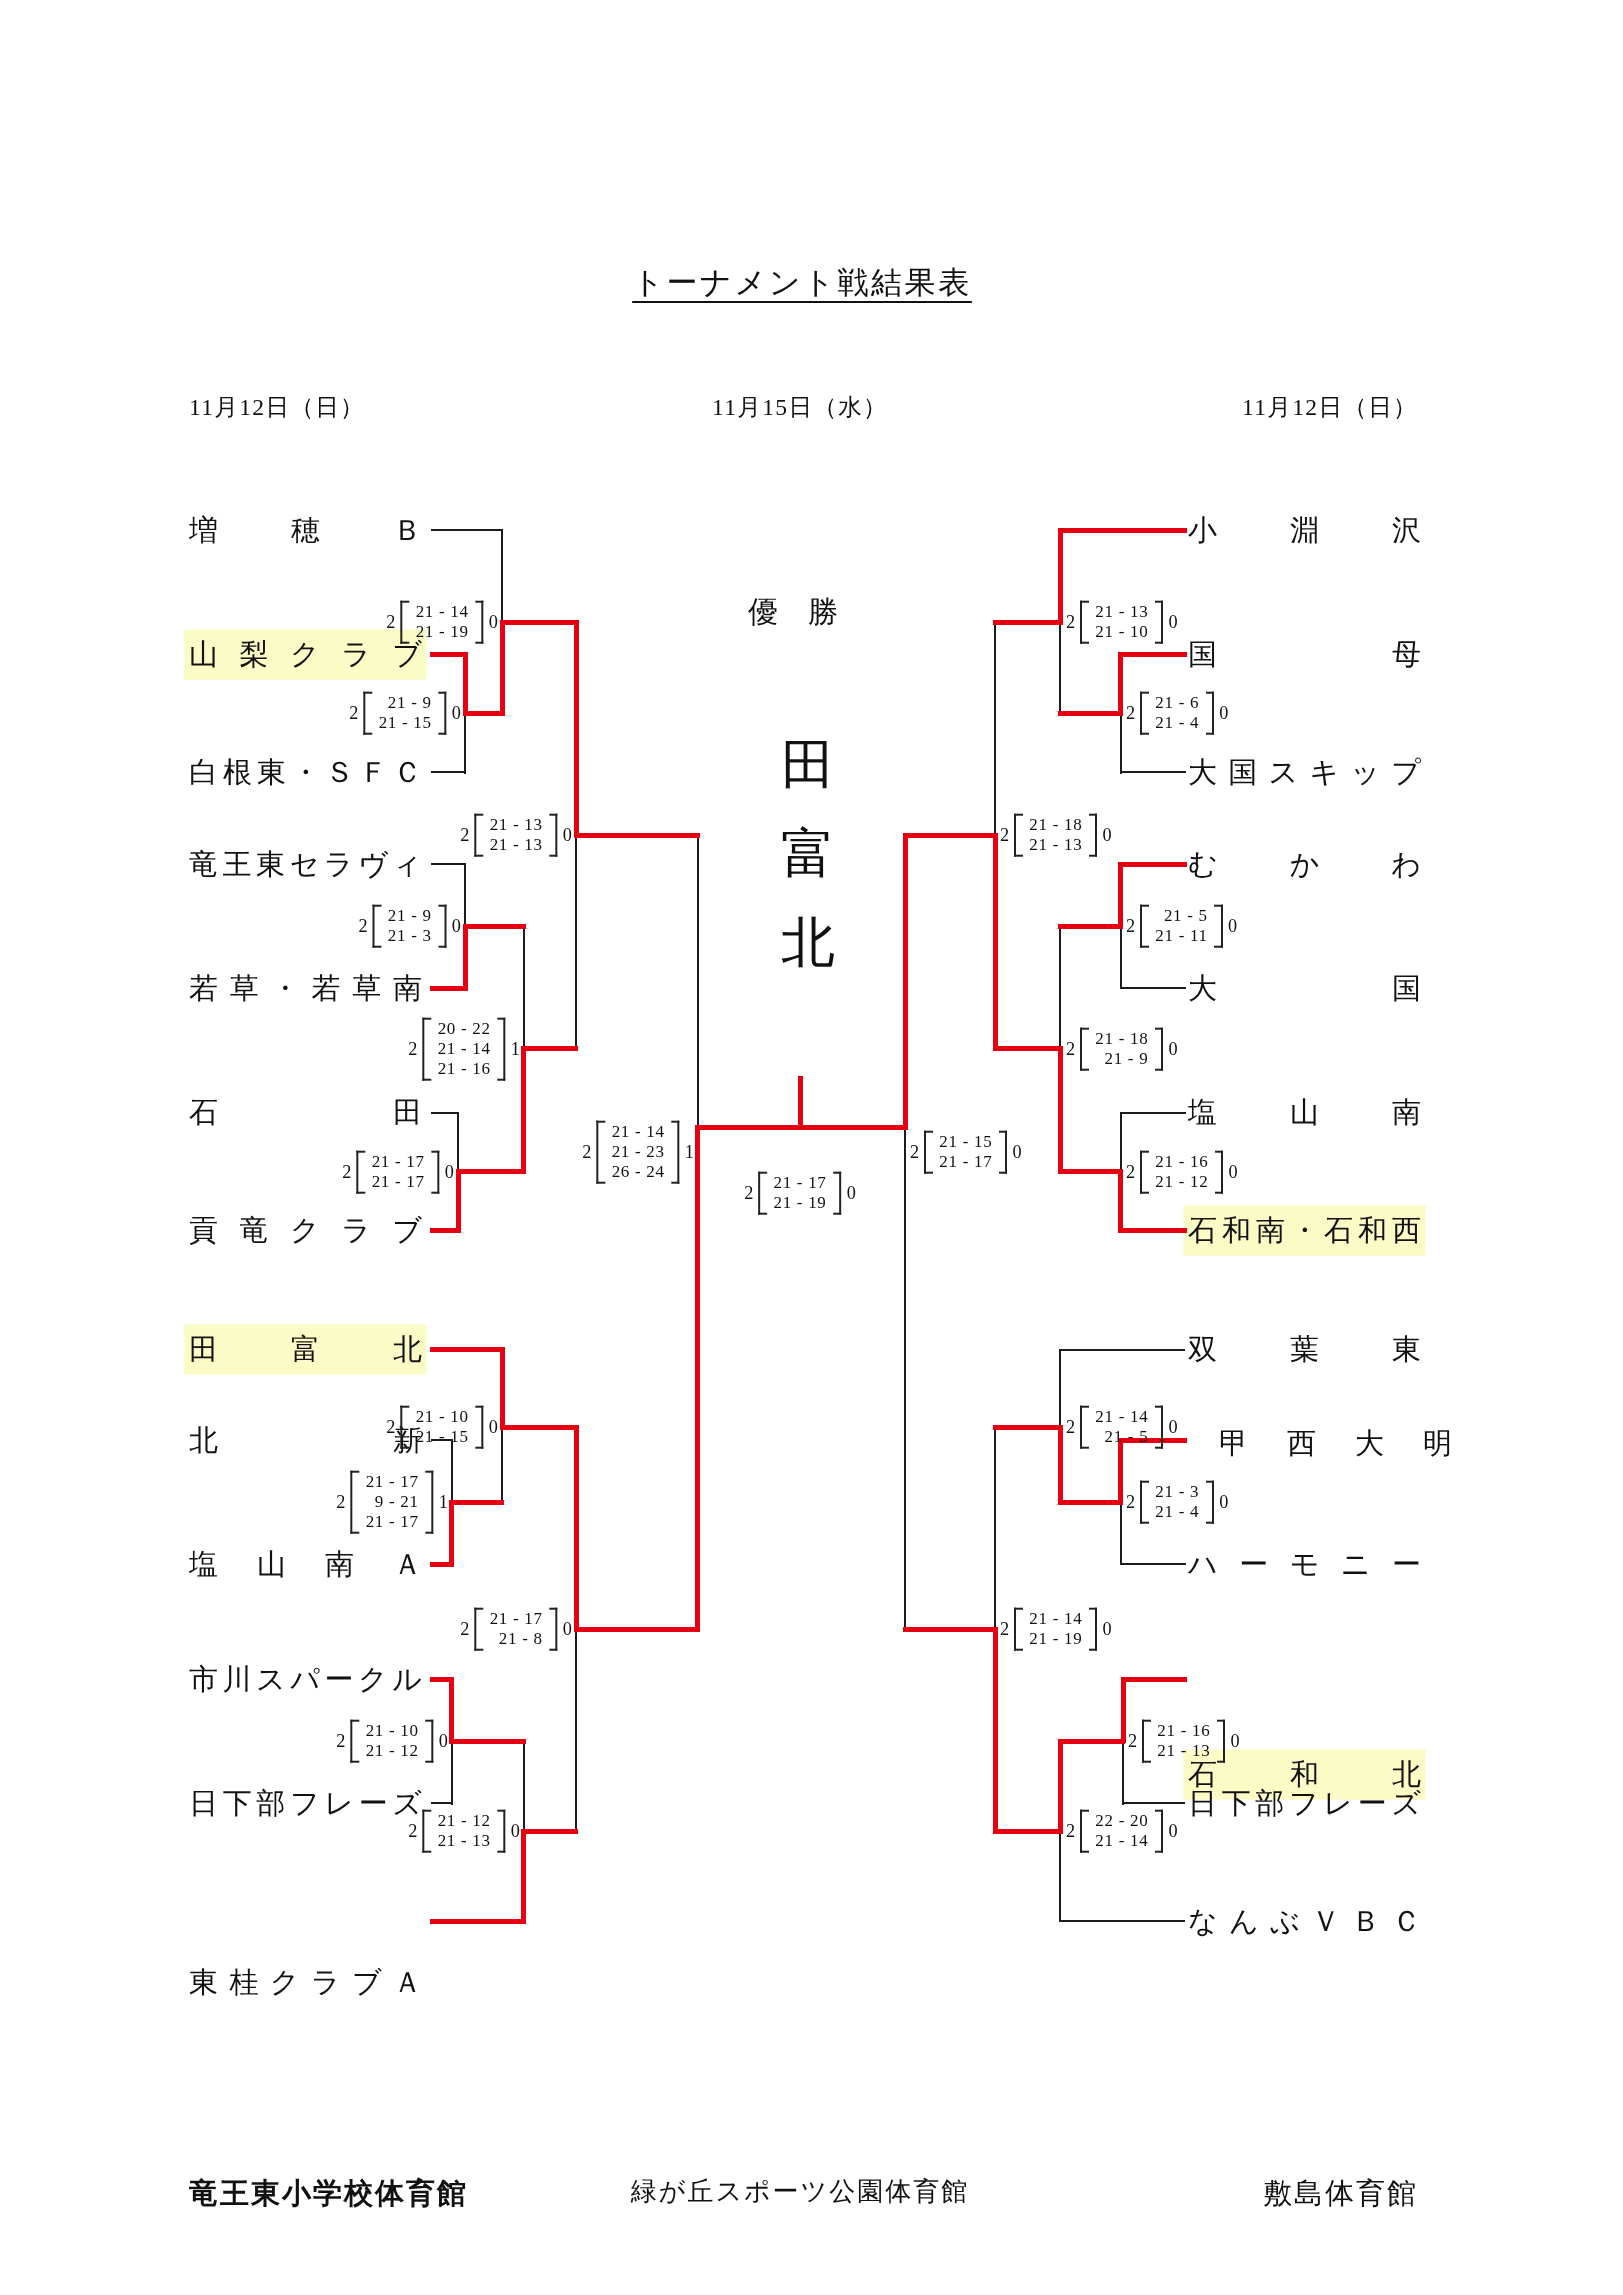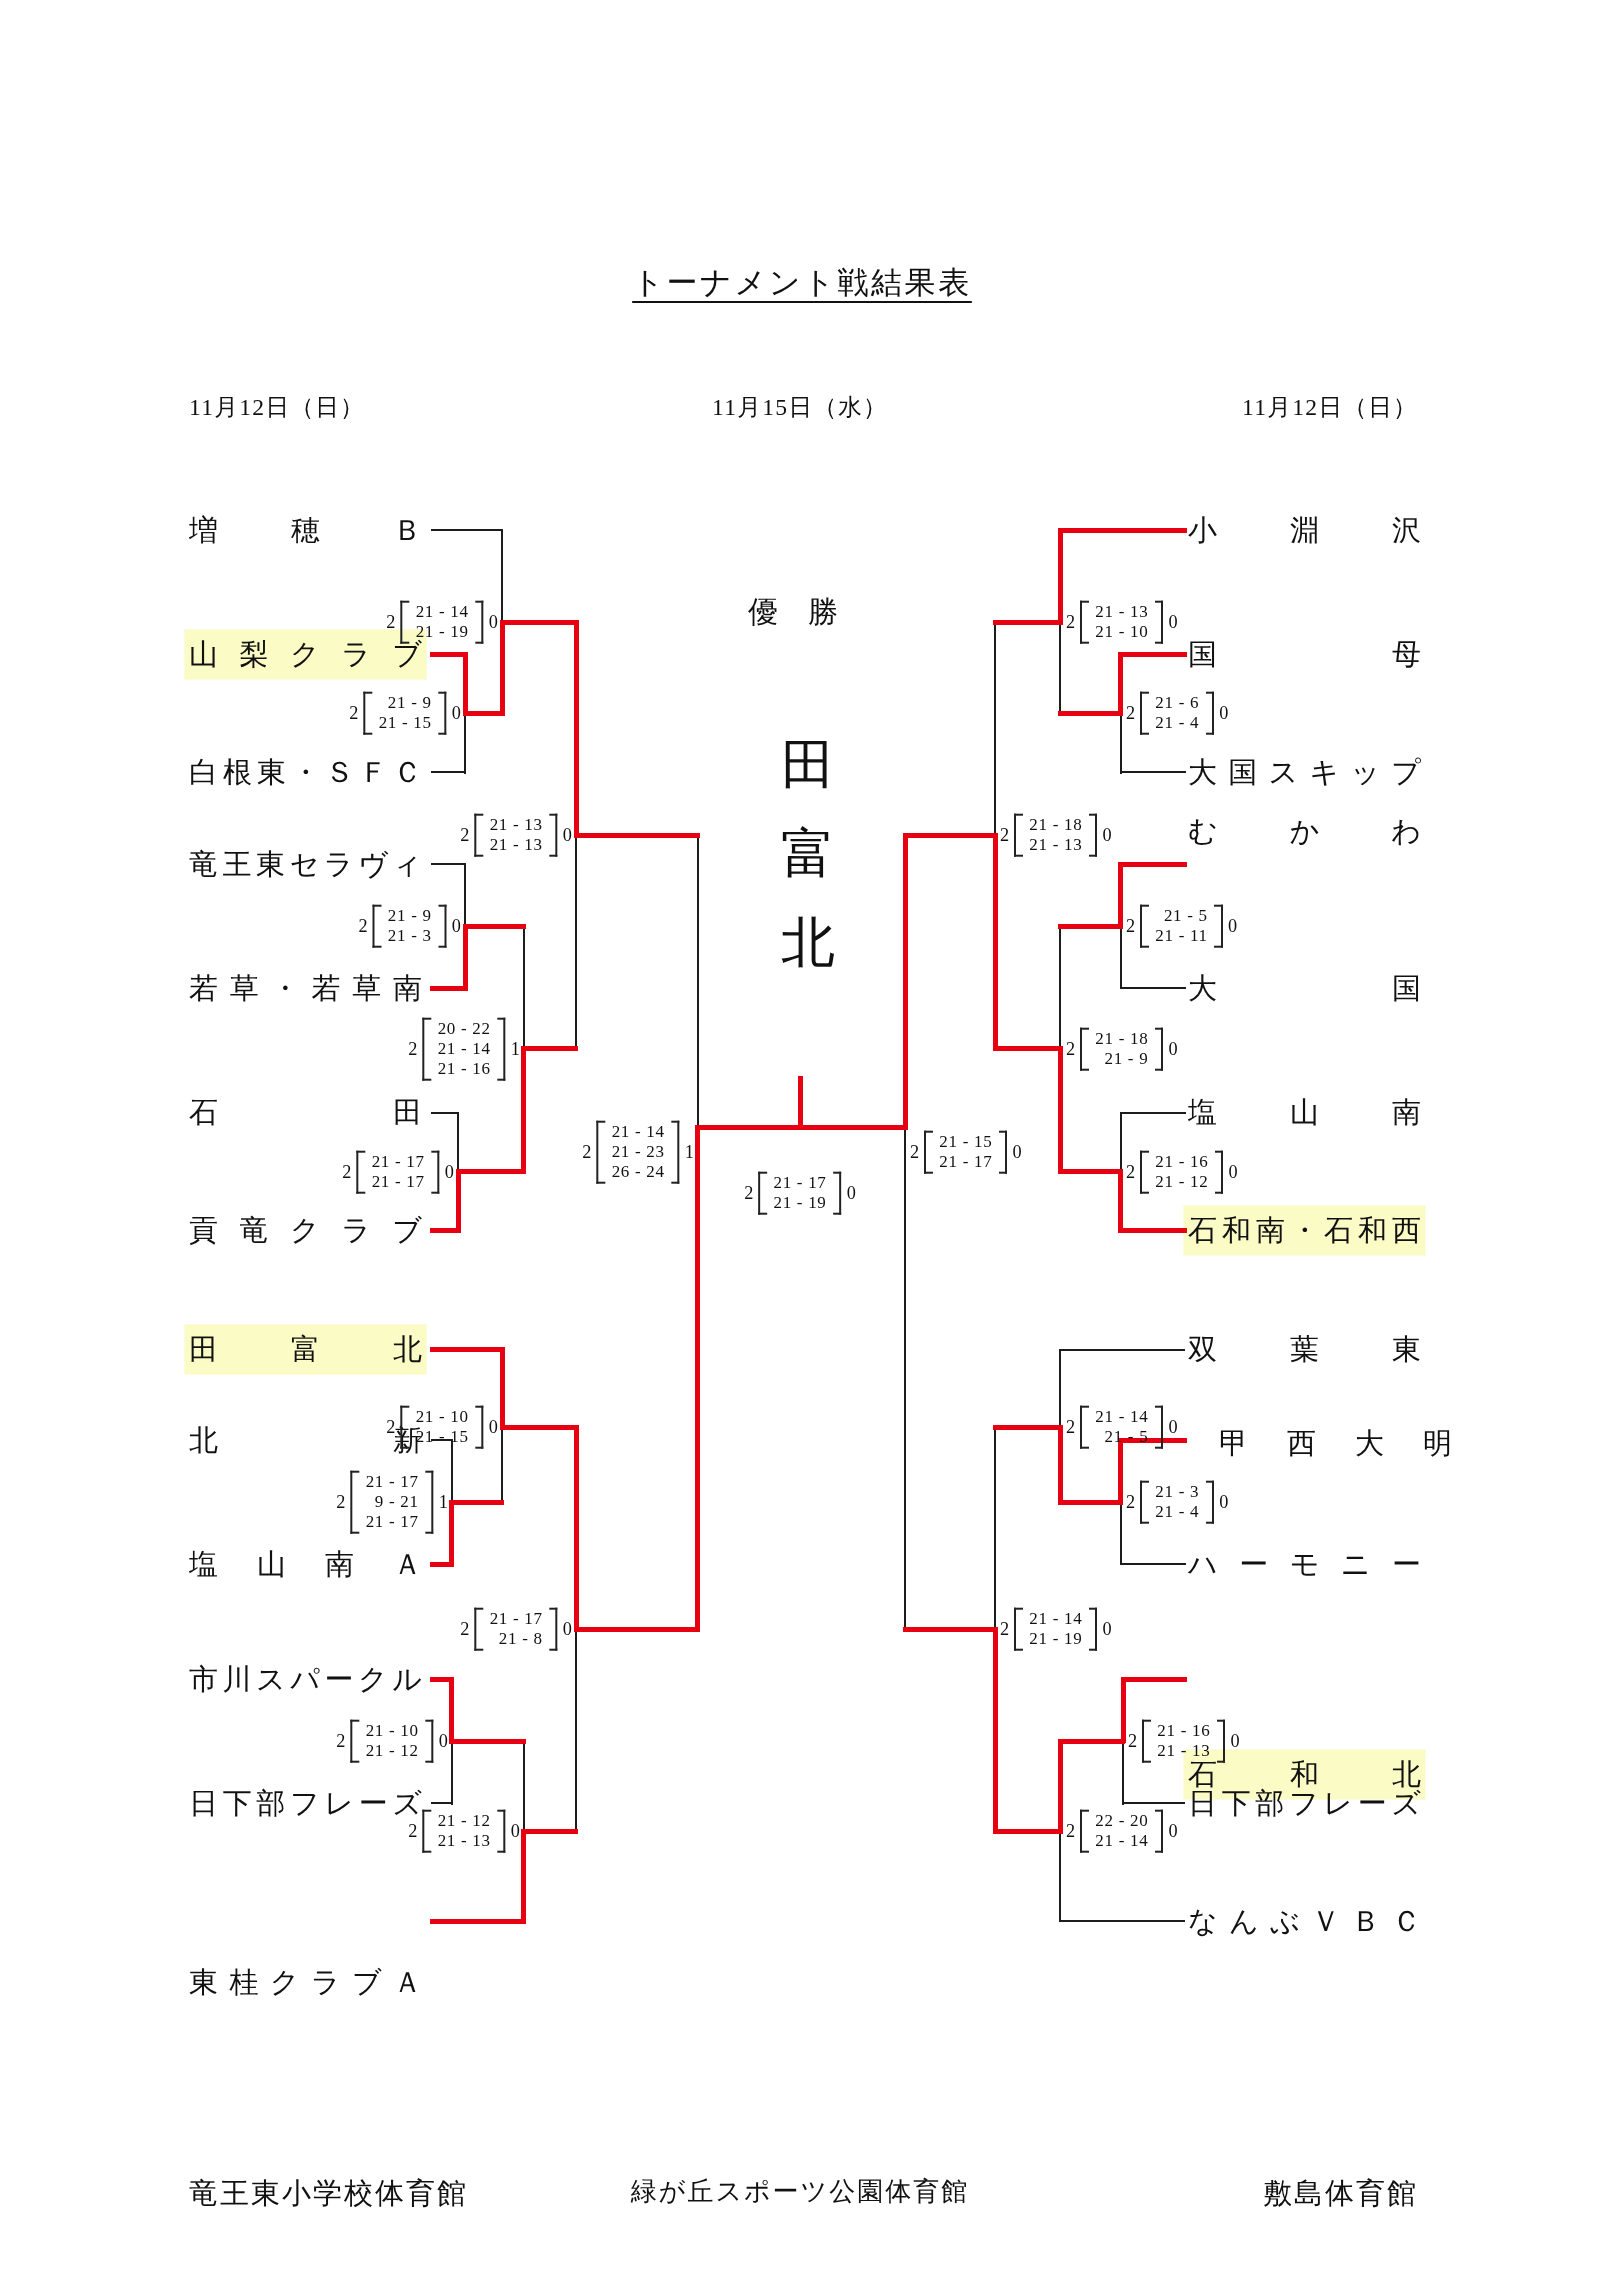--- a/index.html
+++ b/index.html
@@ -53,21 +53,21 @@
     position:absolute;display:flex;align-items:center;gap:5.2px;
     color:#111;z-index:3;background:transparent;
   }
   .sc-w{font-size:18.3px;}
   .sc-br{align-self:stretch;width:6.5px;}
   .sc-brl{border-left:2px solid #222;border-top:2px solid #222;border-bottom:2px solid #222;}
   .sc-brr{border-right:2px solid #222;border-top:2px solid #222;border-bottom:2px solid #222;}
   .sc-sets{display:flex;flex-direction:column;align-items:flex-end;
     font-size:17px;line-height:20px;letter-spacing:0.7px;padding:1.3px 1.3px;}
   .venue{position:absolute;top:2174px;font-size:29px;letter-spacing:2px;white-space:nowrap;}
-  .venue-left{left:189px;}
+  .venue-left{left:189px;font-weight:bold;}
   .venue-center{left:800px;transform:translateX(-50%);font-size:26px;}
   .venue-right{right:205px;}
 </style>
 </head>
 <body>
 
 <div class="page">
   <div class="subtitle">トーナメント戦結果表</div>
 
   <div class="date date-left">11月12日（日）</div>
@@ -188,21 +188,21 @@
       <div class="team left" style="top: 1210px;">貢竜クラブ</div>
       <div class="team left hl" style="top: 1329px;">田富北</div>
       <div class="team left" style="top: 1420px;">北新</div>
       <div class="team left" style="top: 1544px;">塩山南Ａ</div>
       <div class="team left" style="top: 1659px;">市川スパークル</div>
       <div class="team left" style="top: 1783px;">日下部フレーズ</div>
       <div class="team left" style="top: 1915px; margin-top: 47px;">東桂クラブＡ</div>
       <div class="team right" style="top: 510px;">小淵沢</div>
       <div class="team right" style="top: 634px;">国母</div>
       <div class="team right" style="top: 752px;">大国スキップ</div>
-      <div class="team right" style="top: 811px;">むかわ</div>
+      <div class="team right" style="top: 844px;">むかわ</div>
       <div class="team right" style="top: 968px;">大国</div>
       <div class="team right" style="top: 1092px;">塩山南</div>
       <div class="team right hl" style="top: 1210px;">石和南・石和西</div>
       <div class="team right" style="top: 1329px;">双葉東</div>
       <div class="team right" style="top: 1423px; margin-left: 31px;">甲西大明</div>
       <div class="team right" style="top: 1544px;">ハーモニー</div>
       <div class="team right hl" style="top: 1754px;">石和北</div>
       <div class="team right" style="top: 1783px;">日下部フレーズ</div>
       <div class="team right" style="top: 1901px;">なんぶＶＢＣ</div>
     </div>

